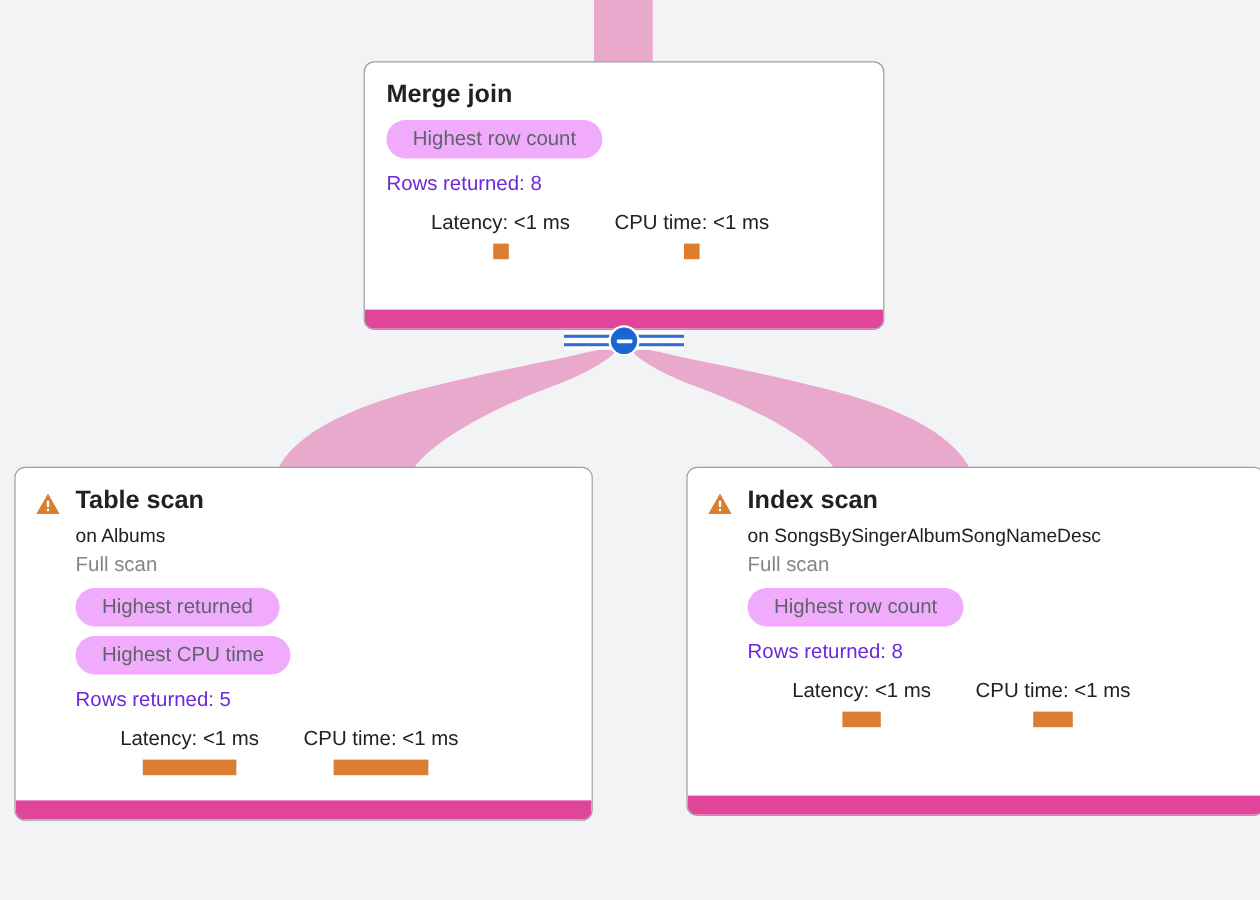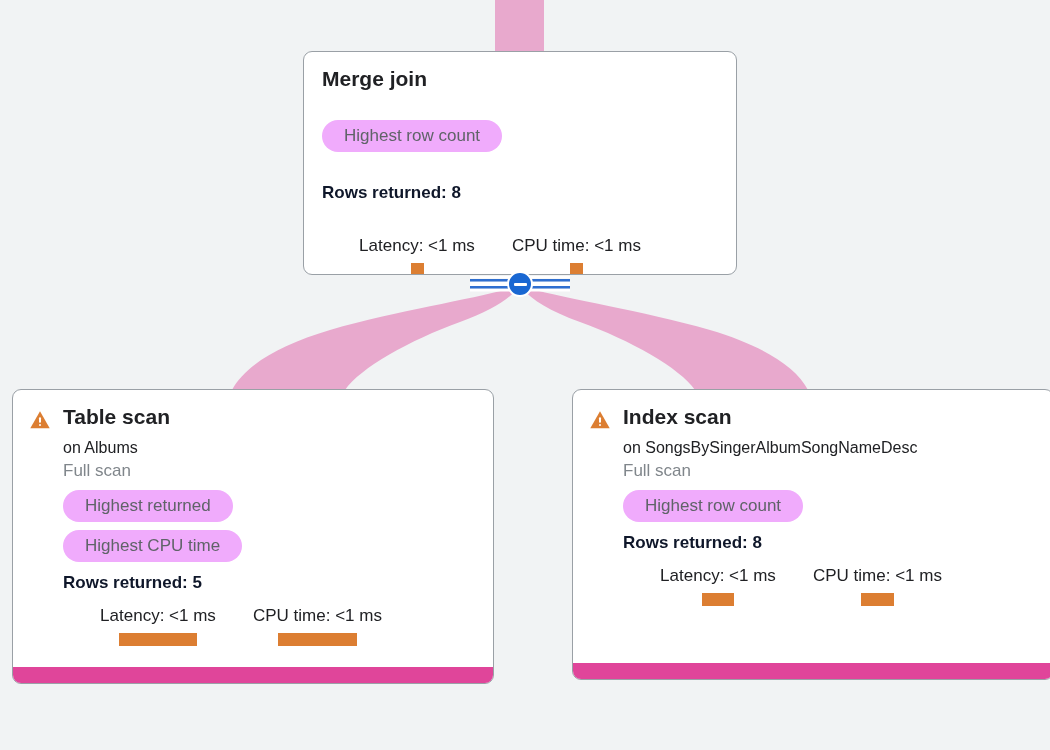--- a/index.html
+++ b/index.html
@@ -89,25 +89,24 @@
     font-size: 17px;
     line-height: 20px;
     border-radius: 16px;
     padding: 6px 22px;
     margin-top: 8px;
     white-space: nowrap;
   }
 
   .rows-returned {
     font-size: 17px;
-    color: #0f172a;
+    color: #6d28d9;
     line-height: 23px;
     margin-top: 9px;
     white-space: nowrap;
-    font-weight: bold;
   }
 
   .metrics {
     display: flex;
     margin-top: 11px;
     width: 100%;
   }
   .metric { display: flex; flex-direction: column; align-items: center; }
   .metric-label {
     font-size: 17px;
@@ -119,21 +118,21 @@
     height: 13px;
     background: #dc7e32;
     margin-top: 7px;
   }
 
   
   .indent { padding-left: 34px; }
 
   
   #node-merge-join { left: 303px; top: 51px; width: 434px; height: 224px; }
-  #node-merge-join .node-body { padding: 14px 18px 8px 18px; gap: 20px; }
+  #node-merge-join .node-body { padding: 14px 18px 8px 18px; }
 
   #node-table-scan { left: 12px; top: 389px; width: 482px; height: 295px; }
   #node-index-scan { left: 572px; top: 389px; width: 482px; height: 291px; }
 
   
   #collapse-toggle {
     position: absolute;
     left: 470px; top: 271px;
     width: 100px; height: 26px;
     display: flex;

